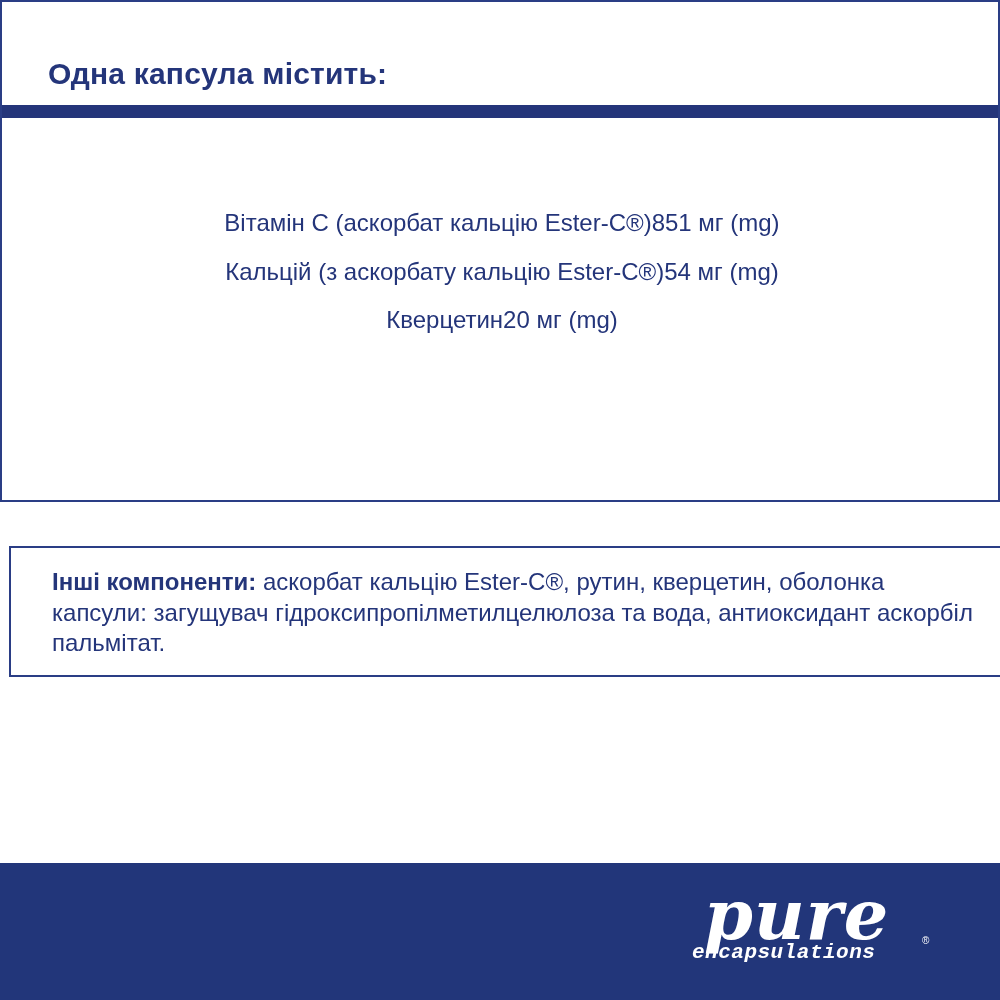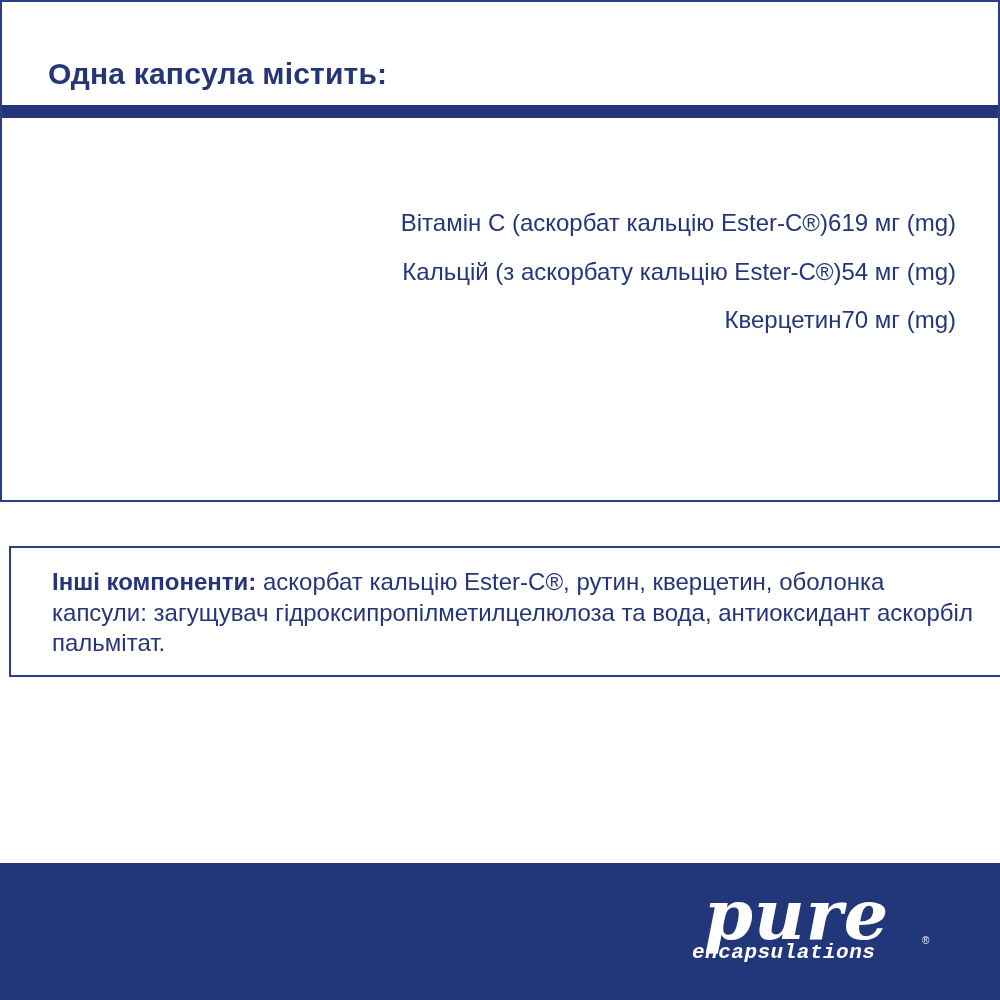--- a/index.html
+++ b/index.html
@@ -21,21 +21,21 @@
   .title-bar {
     position: absolute; left: 0; top: 103px; width: 996px; height: 13px;
     background: #24357a;
   }
   .section-label {
     position: absolute; left: 46px; top: 152px;
     font-size: 24px; font-weight: bold; color: #24357a;
   }
   .rows { position: absolute; left: 46px; top: 197px; width: 908px; }
   .row {
-    display: flex; justify-content: flex-end; align-items: center;
+    display: flex; justify-content: center; align-items: center;
     height: 48.5px; font-size: 24px;
   }
   .row.two-line { height: 66px; line-height: 30px; align-items: center; }
   .row .name { white-space: pre-line; }
   .row .value { text-align: right; white-space: nowrap; }
   .box2 {
     position: absolute; left: 9px; top: 546px; width: 996px; height: 127px;
     border: 2px solid #2a3d85;
   }
   .other {
@@ -65,29 +65,29 @@
 </style>
 </head>
 <body>
 
 <div class="box1">
   <div class="title">Одна капсула містить:</div>
   <div class="title-bar"></div>
   <div class="rows">
     <div class="row">
       <span class="name">Вітамін С (аскорбат кальцію Ester-C®)</span>
-      <span class="value">619 мг (mg)</span>
+      <span class="value">851 мг (mg)</span>
     </div>
     <div class="row">
       <span class="name">Кальцій (з аскорбату кальцію Ester-C®)</span>
       <span class="value">54 мг (mg)</span>
     </div>
     <div class="row">
       <span class="name">Кверцетин</span>
-      <span class="value">70 мг (mg)</span>
+      <span class="value">20 мг (mg)</span>
     </div>
   </div>
 </div>
 
 <div class="box2">
   <div class="other"><b>Інші компоненти:</b><span> аскорбат кальцію Ester-C®, рутин, кверцетин, оболонка капсули: загущувач гідроксипропілметилцелюлоза та вода, антиоксидант аскорбіл пальмітат.</span></div>
 </div>
 
 <div class="footer">
   <div class="logo">

